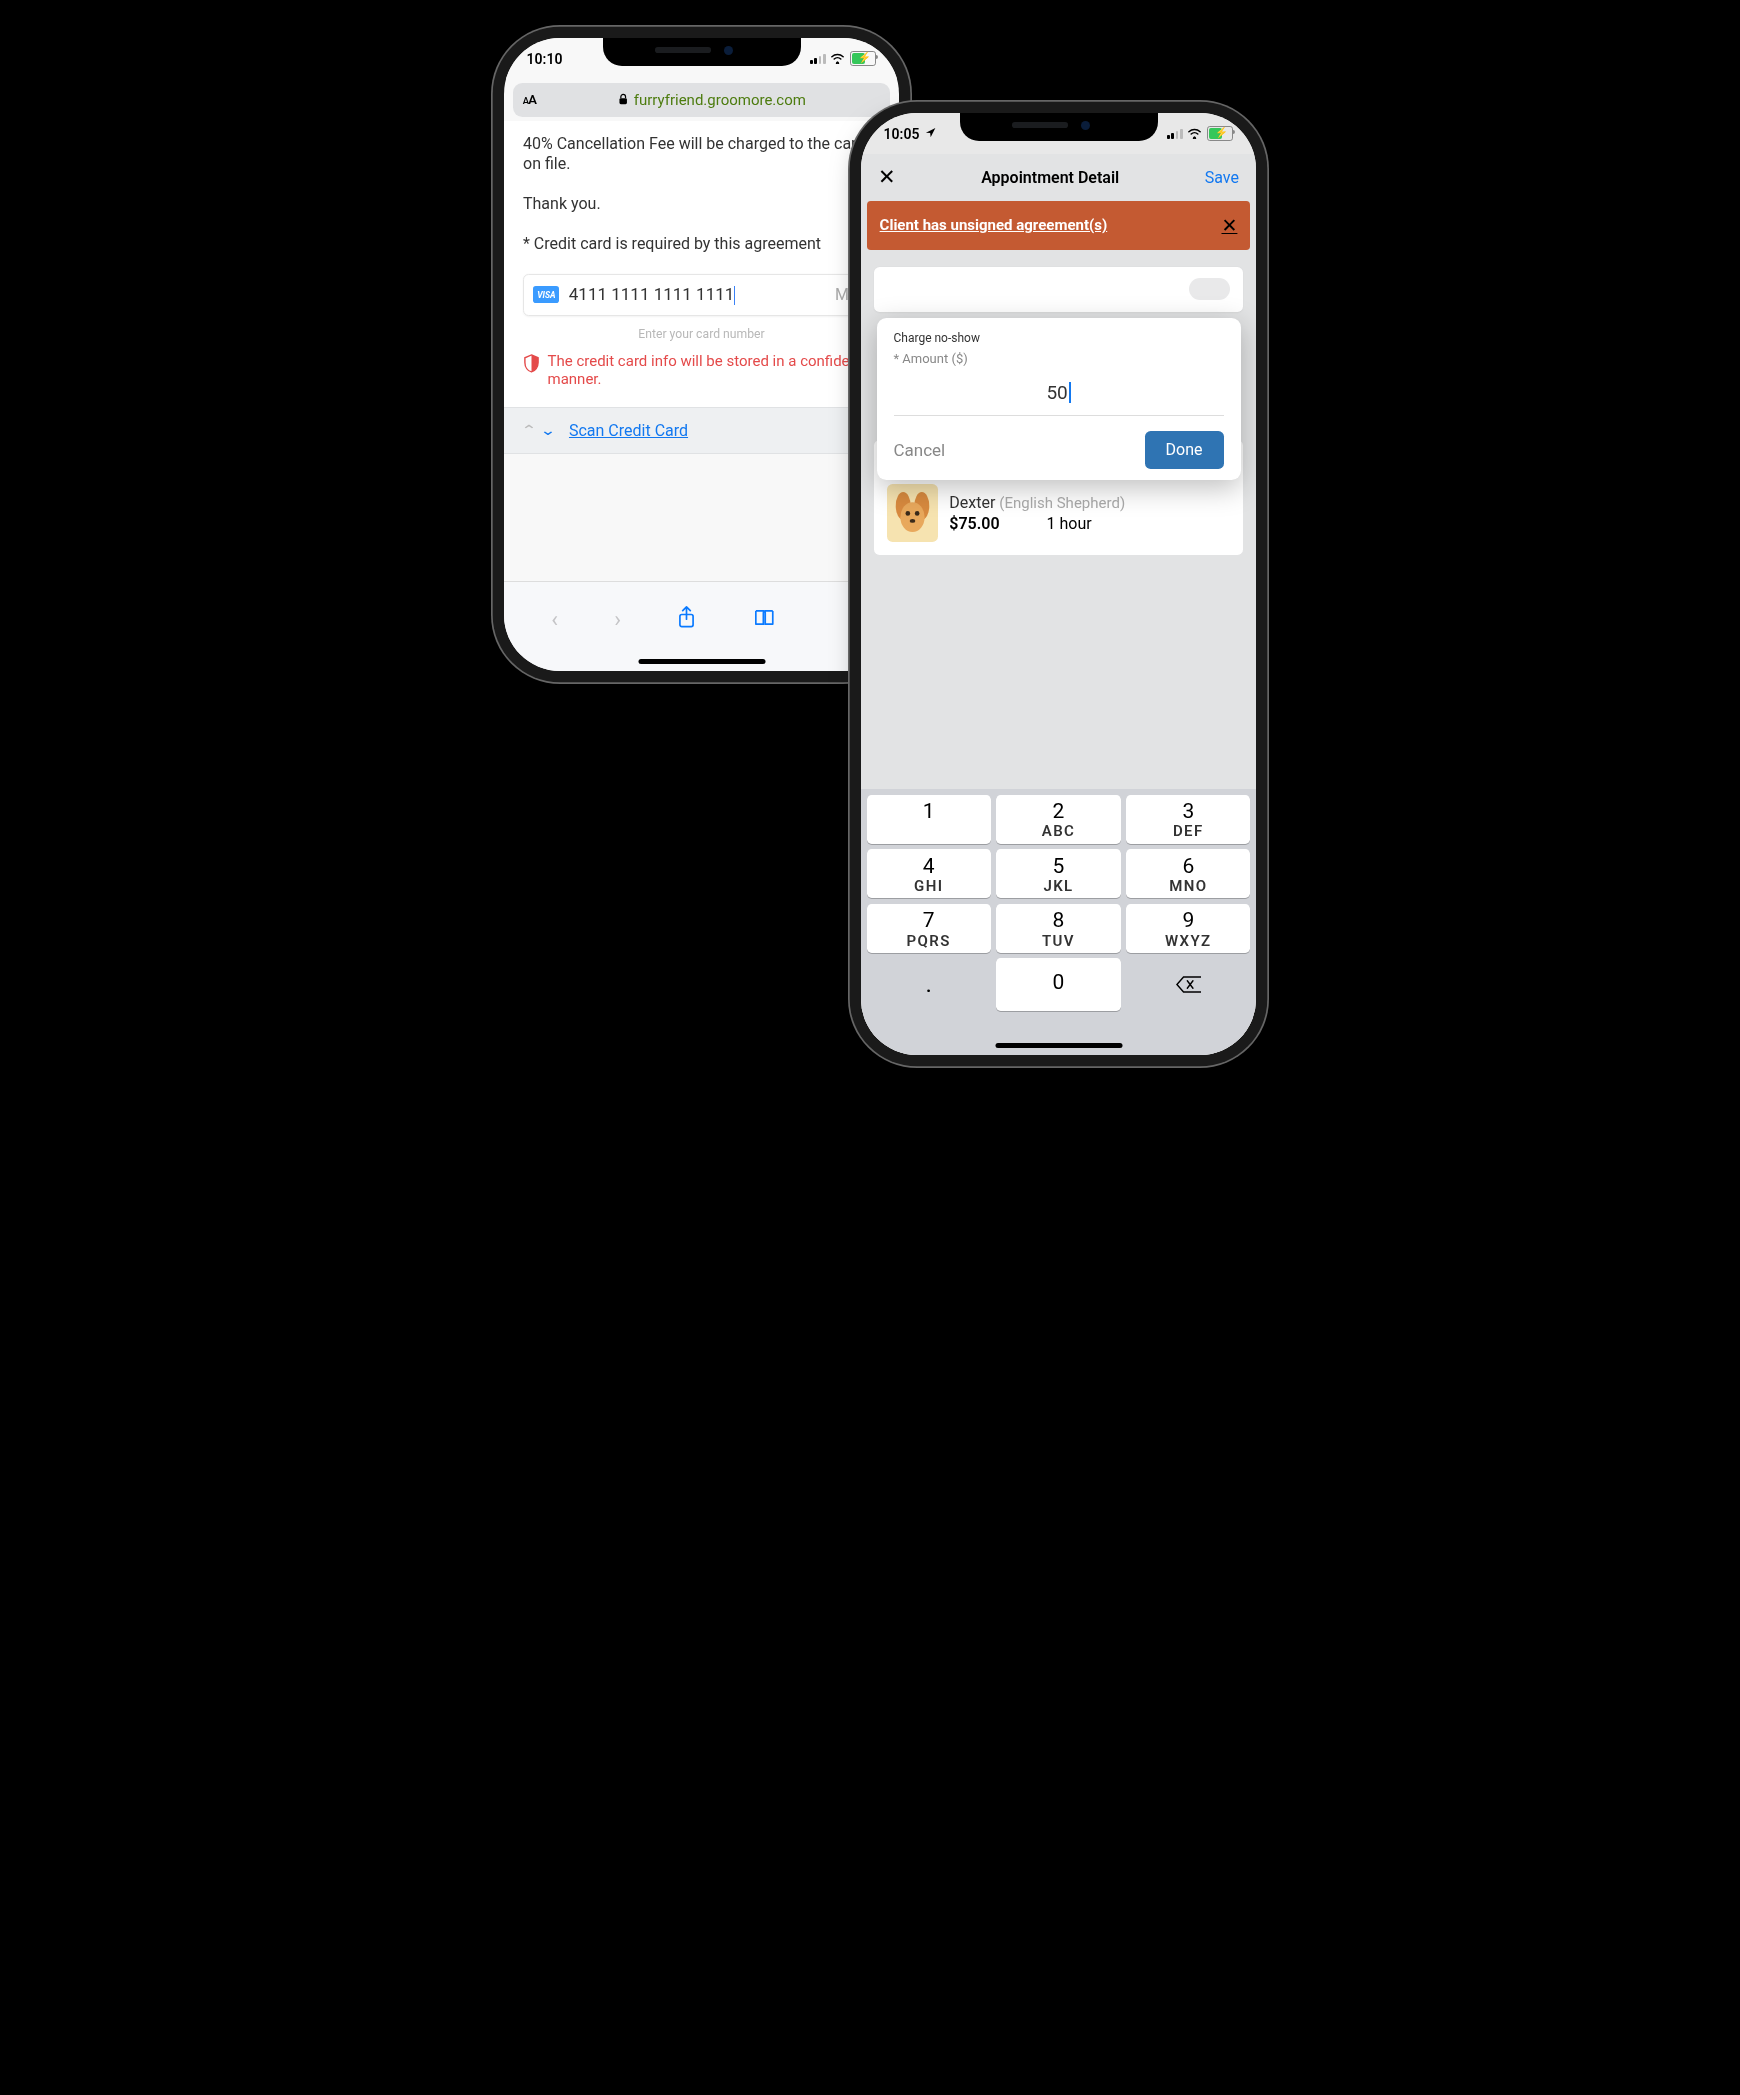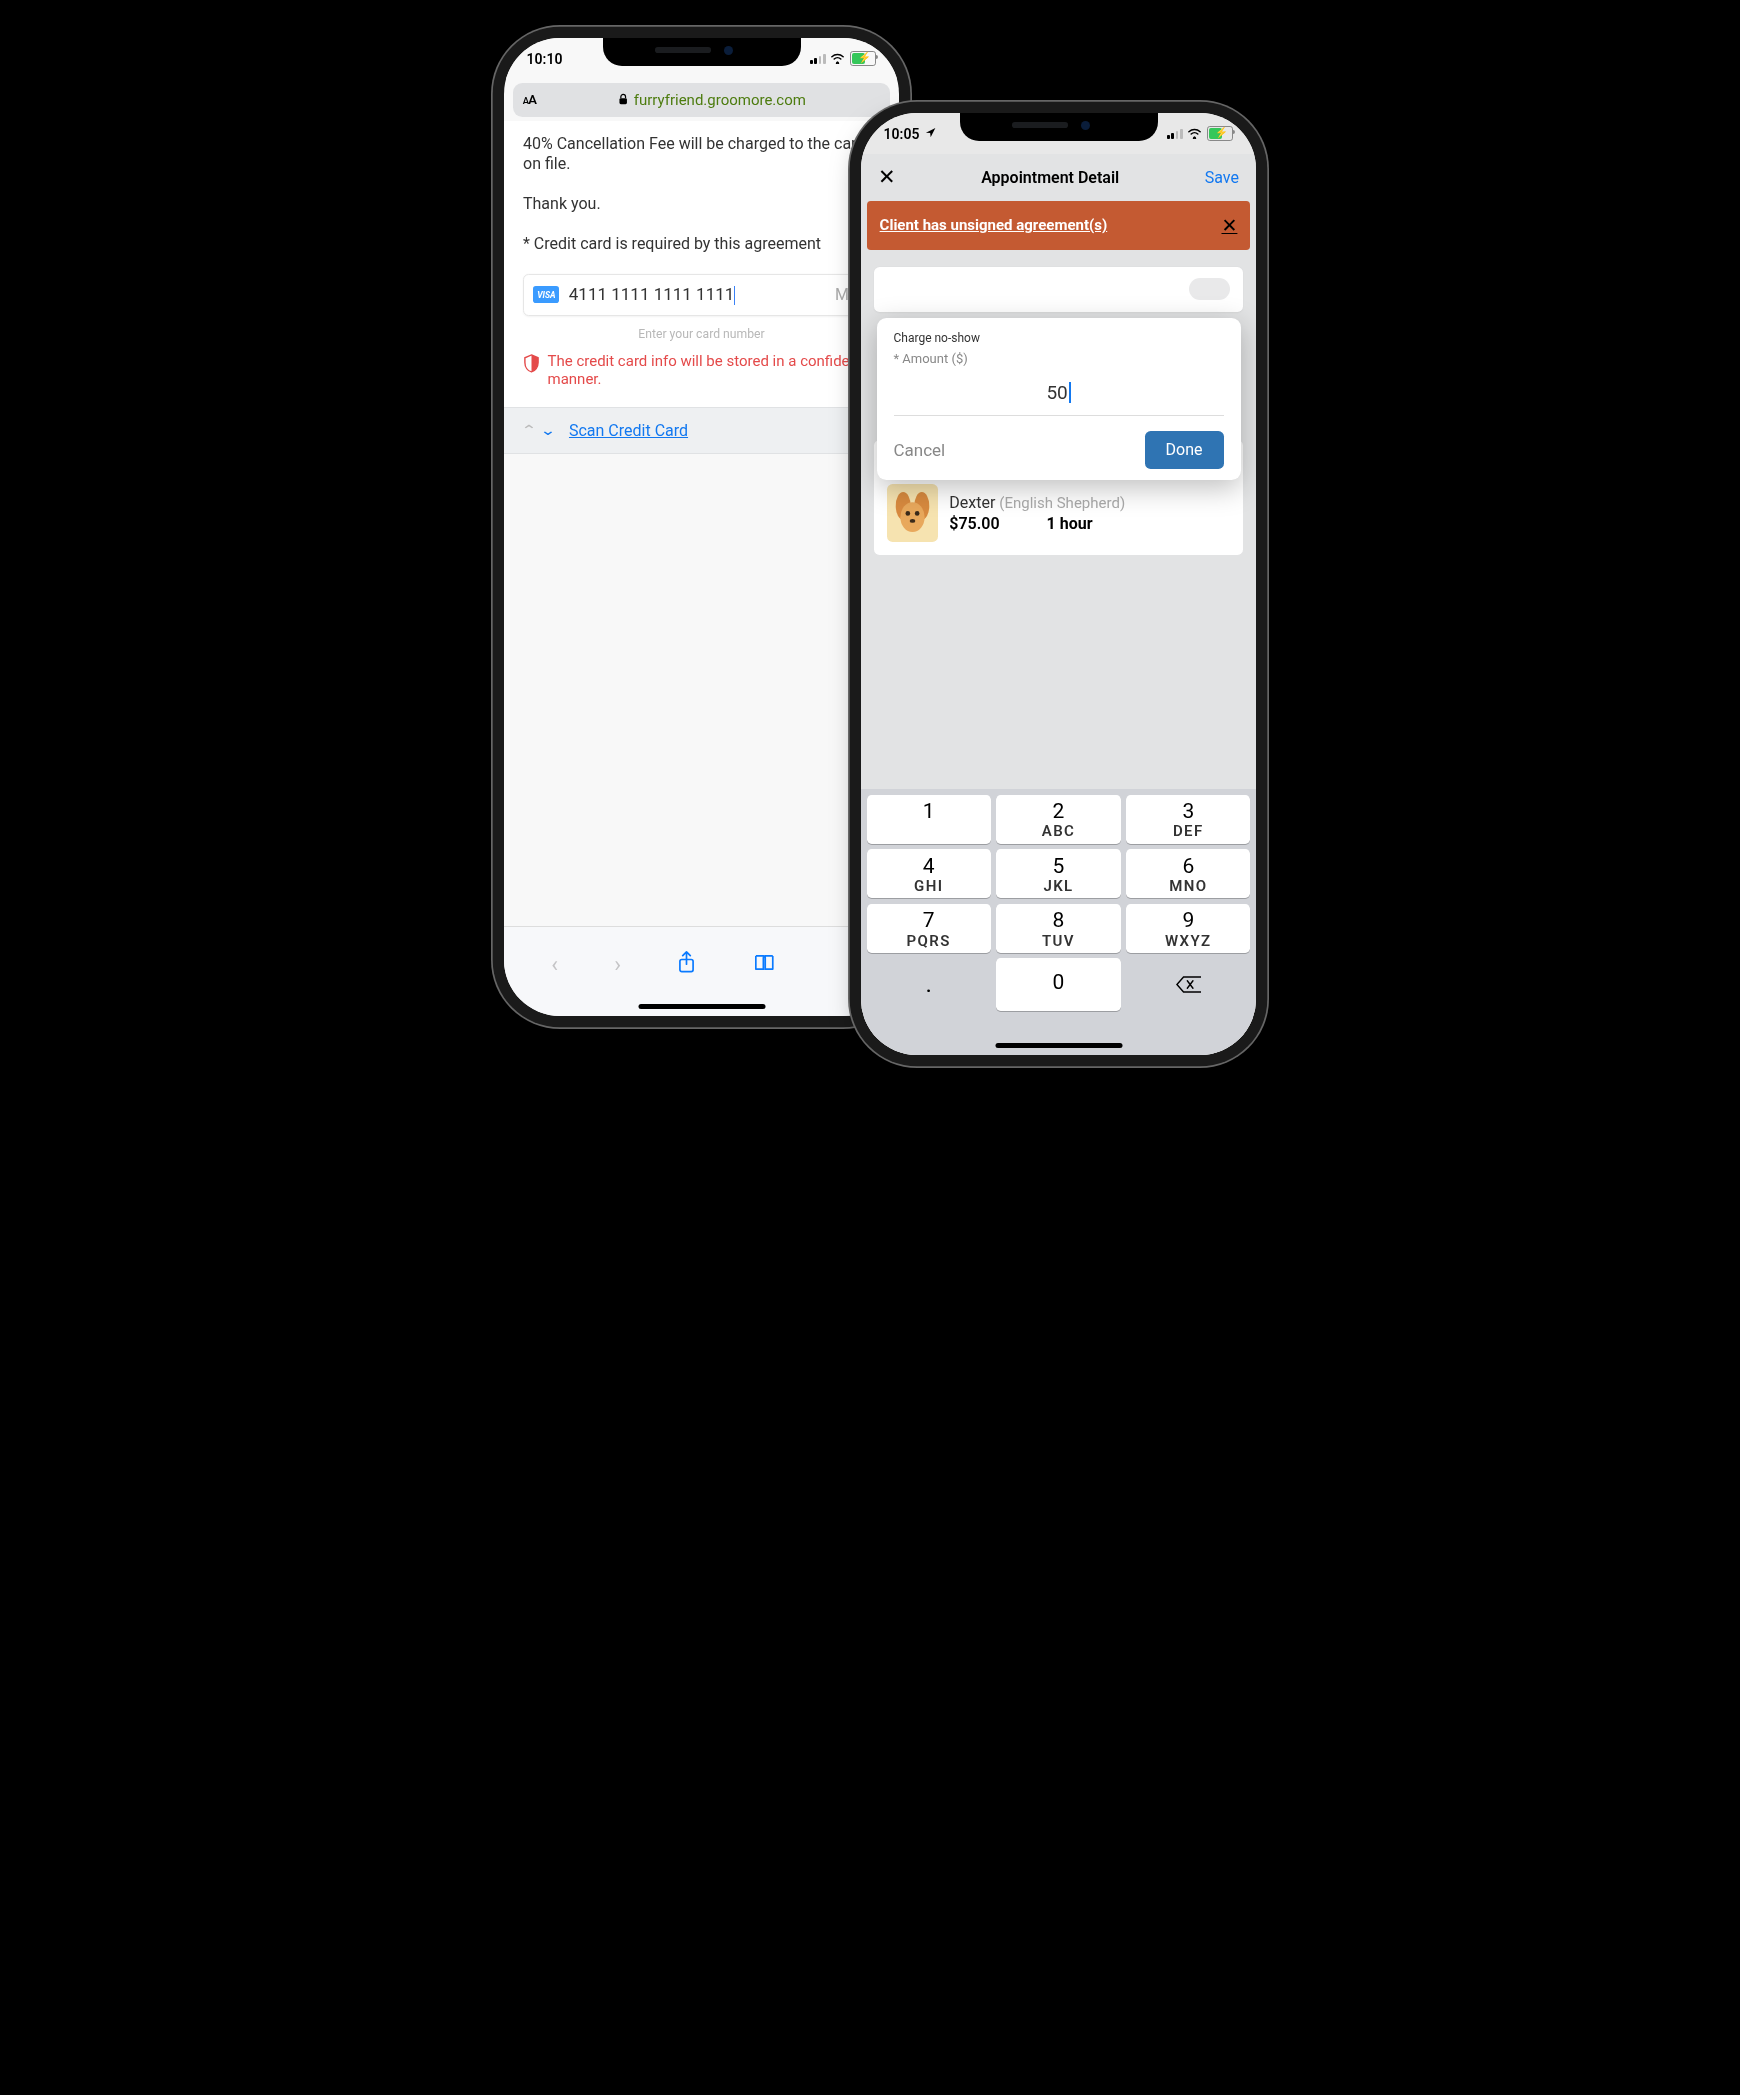--- a/index.html
+++ b/index.html
@@ -8,21 +8,21 @@
     background: #000;
     font-family: -apple-system, BlinkMacSystemFont, "Segoe UI", Roboto, Helvetica, Arial, sans-serif;
     display: flex;
     justify-content: center;
     align-items: flex-start;
     gap: 0;
   }
   .phone {
     position: relative;
     width: 395px;
-    height: 978px;
+    height: 633px;
     background: #f8f8f8;
     border-radius: 56px;
     box-shadow: 0 0 0 11.3px #1a1a1a, 0 0 0 13px #666, 0 9.4px 28px rgba(0,0,0,0.5);
     overflow: hidden;
     margin-left: 20px;
   }
   .phone-2 {
     margin-left: -38px;
     margin-top: 75px;
     z-index: 2;
@@ -459,21 +459,21 @@
             <ellipse cx="22" cy="34" rx="3" ry="2" fill="#3a2a1a"></ellipse>
           </svg>
         </div>
         <div class="pet-info">
           <div class="name">
             <span>Dexter</span>
             <span class="breed">(English Shepherd)</span>
           </div>
           <div class="row2">
             <span>$75.00</span>
-            <span style="font-weight:700;text-align:center;">1 hour</span>
+            <span style="font-weight:400;text-align:center;">1 hour</span>
           </div>
         </div>
       </div>
     </div>
 
     <div class="keypad">
       <div id="keypad-rows">
           <div class="keypad-row">
             <div class="key">1<span class="sub">&nbsp;</span></div>
             <div class="key">2<span class="sub">ABC</span></div>

